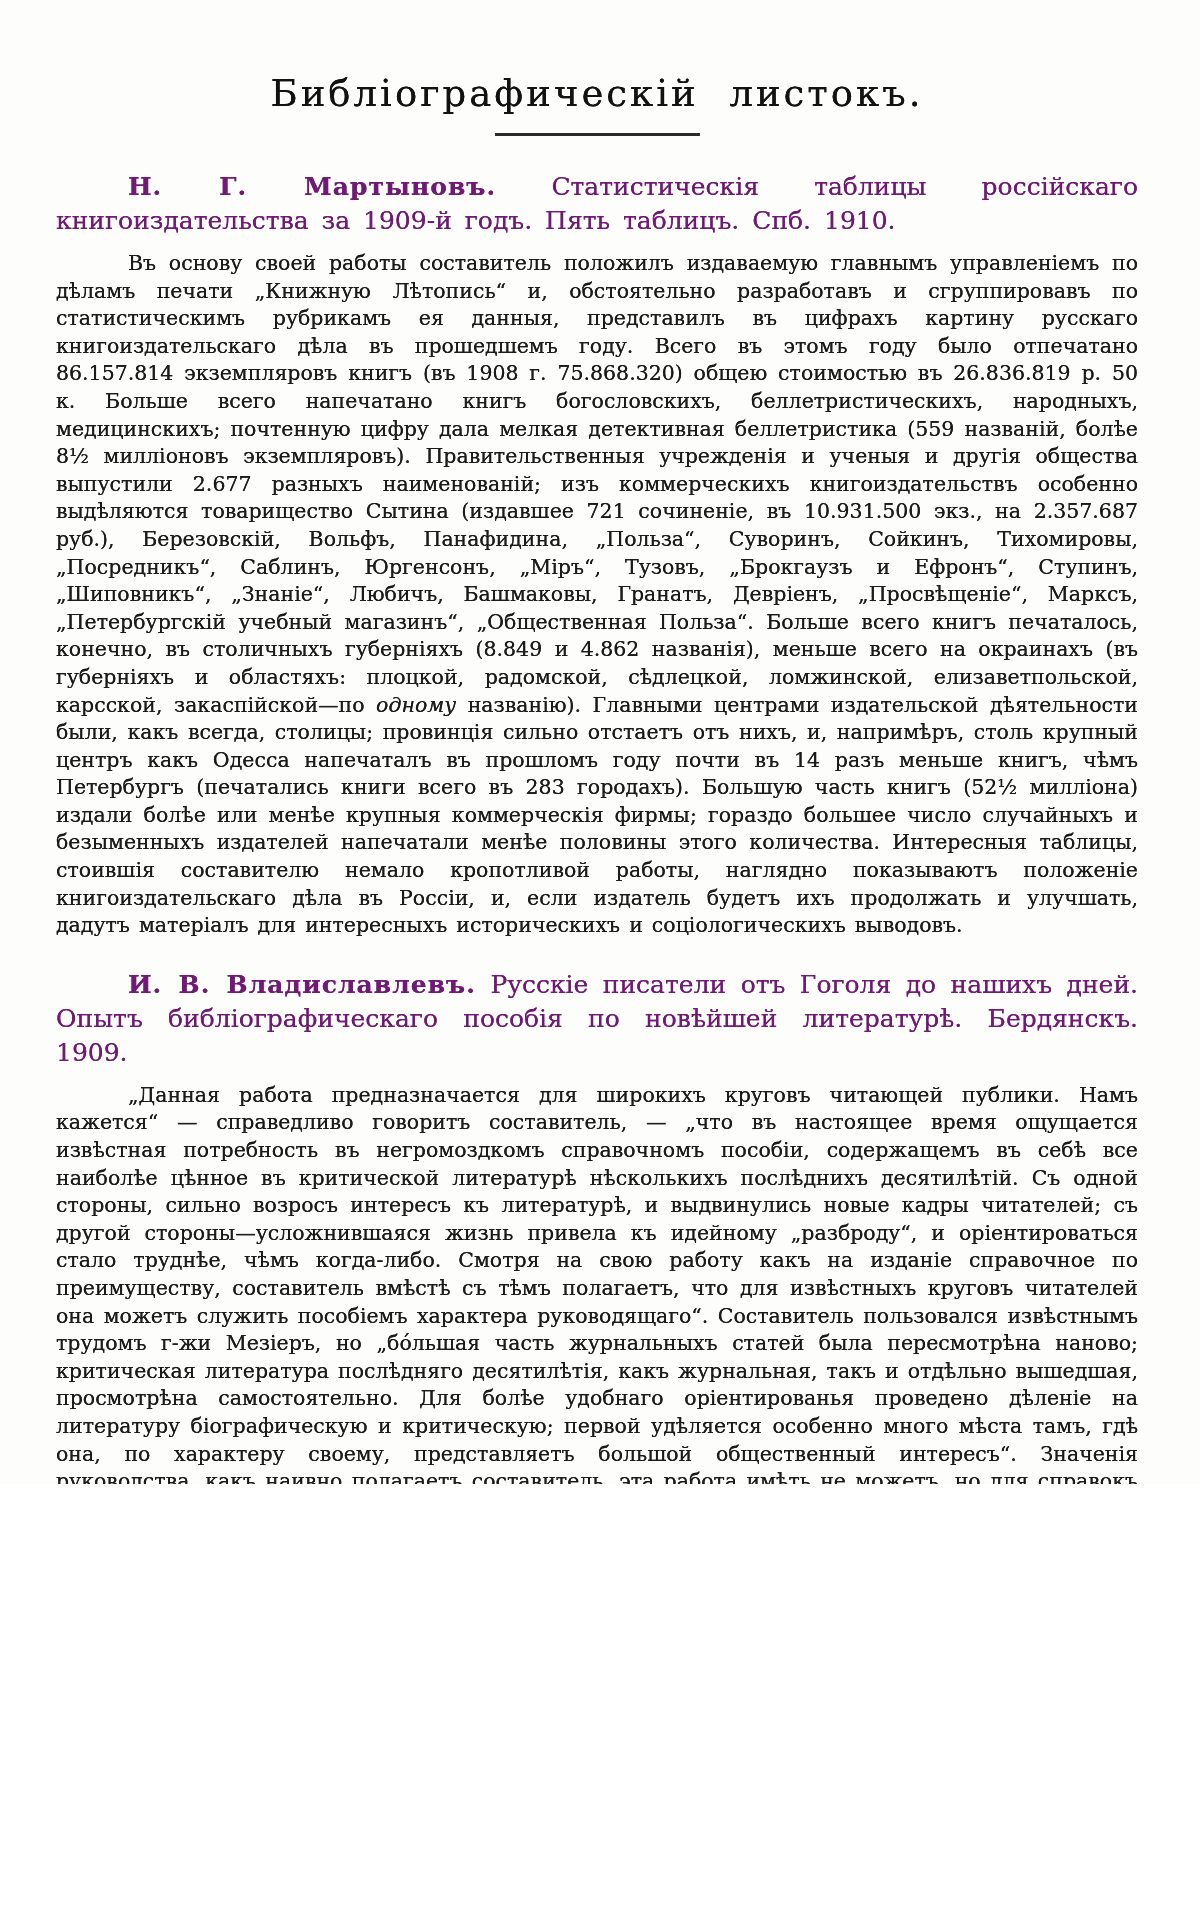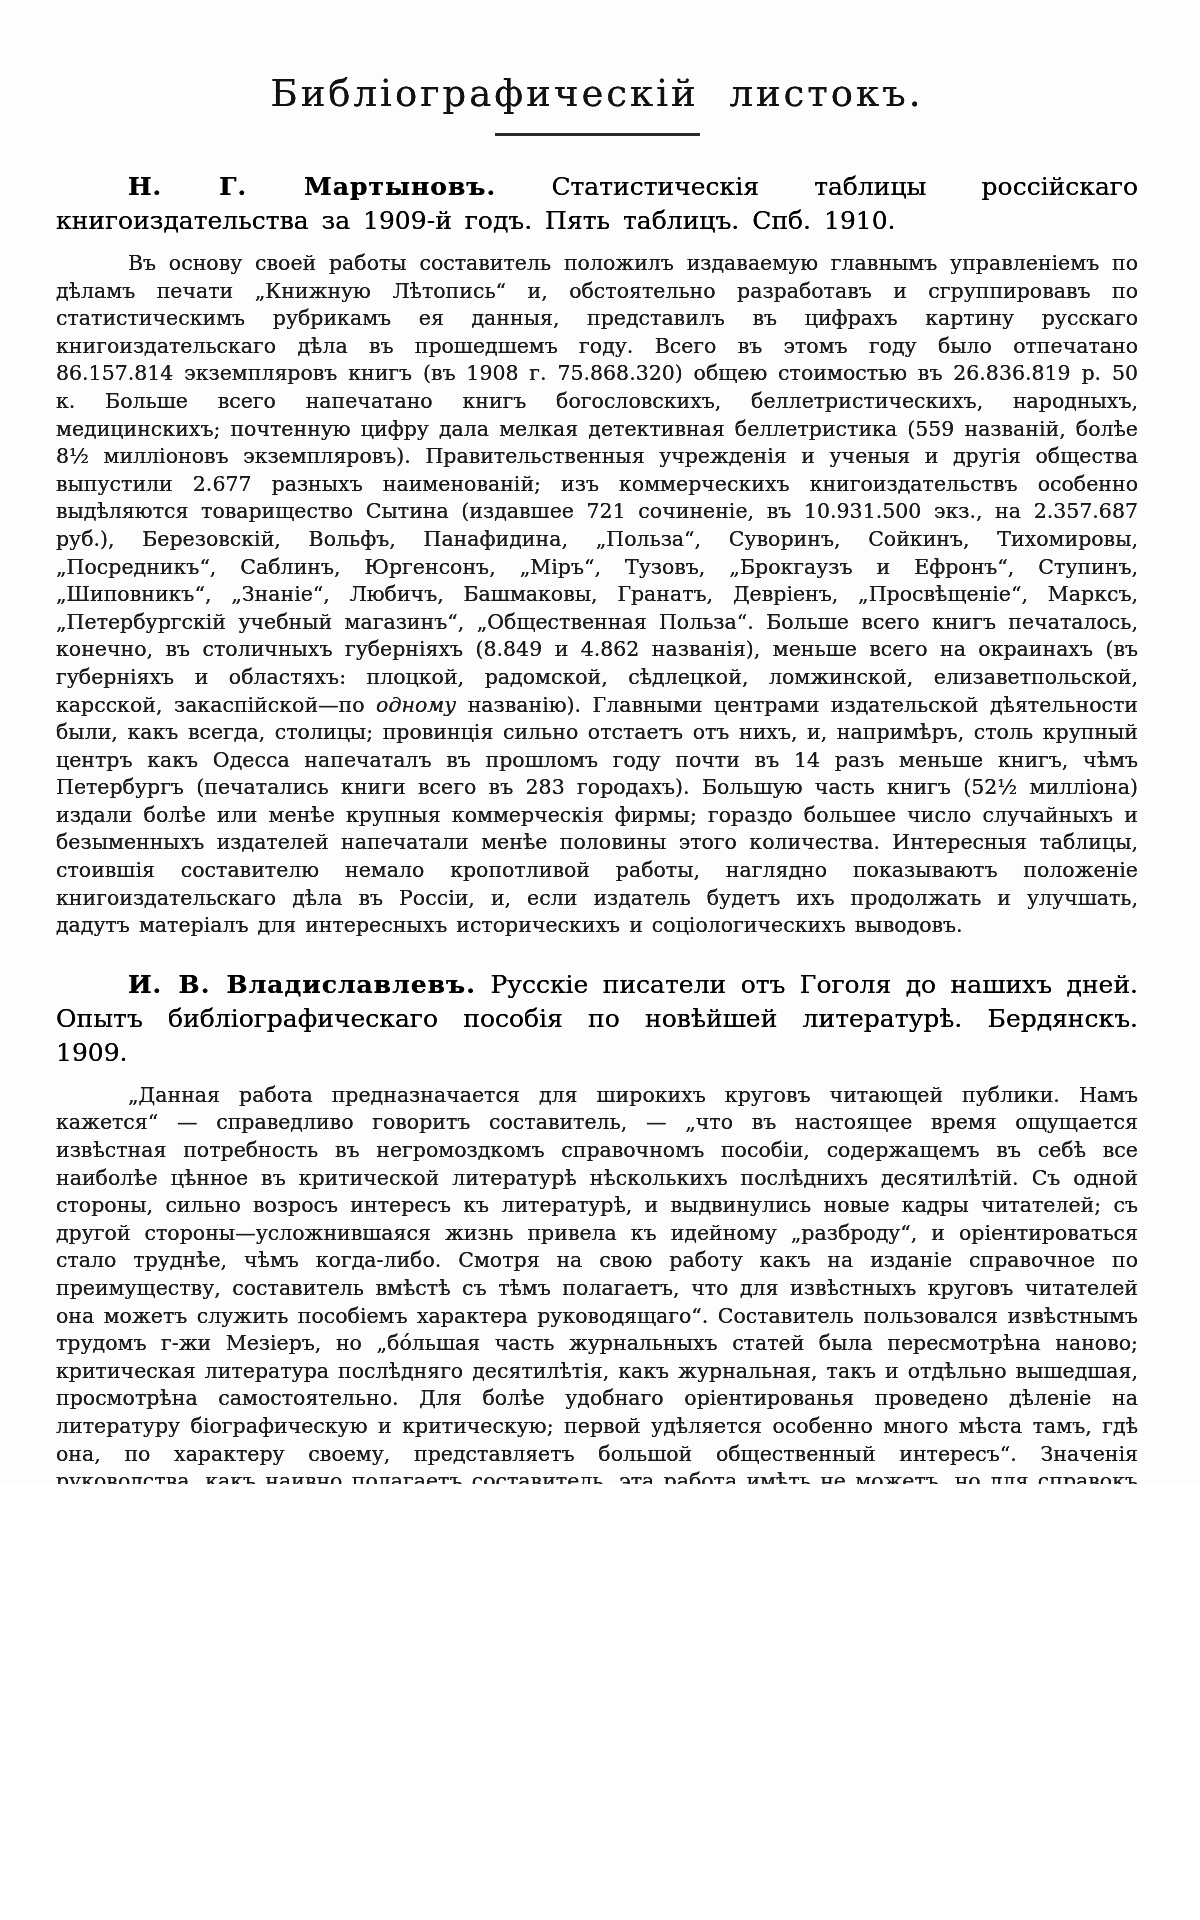--- a/index.html
+++ b/index.html
@@ -38,21 +38,21 @@
     background: #2b2b2b;
     margin: 18px auto 0 auto;
   }
   .review-heading {
     margin: 34px 0 12px 0;
     font-size: 25px;
     line-height: 34px;
     text-align: justify;
     text-indent: 72px;
     word-spacing: 5px;
-    color: #000000;
+    color: #701a75;
     text-shadow: 0 0 0.4px currentColor;
   }
   .review-heading .author {
     font-weight: bold;
     letter-spacing: 1px;
   }
   .review-body {
     margin: 0;
     font-size: 20.5px;
     line-height: 27.6px;

